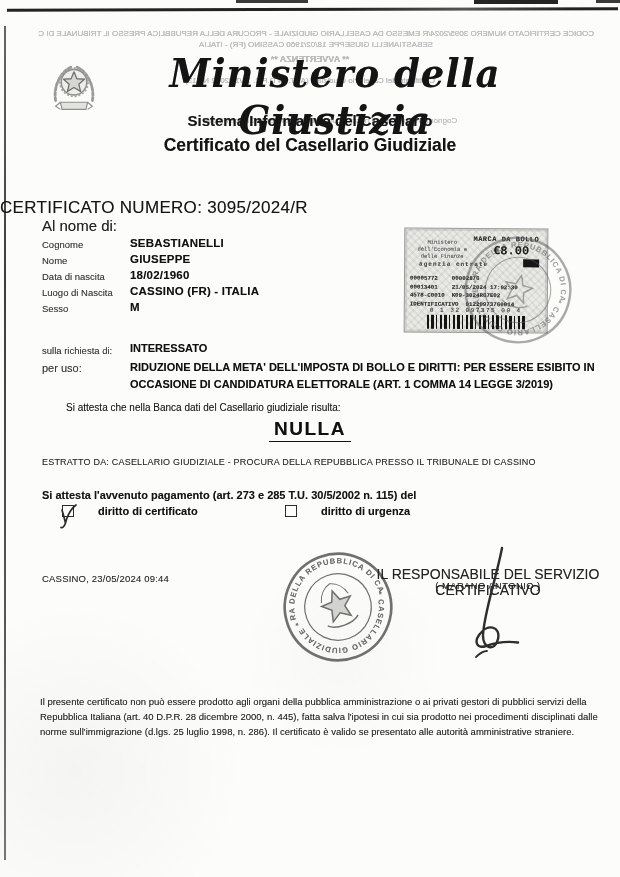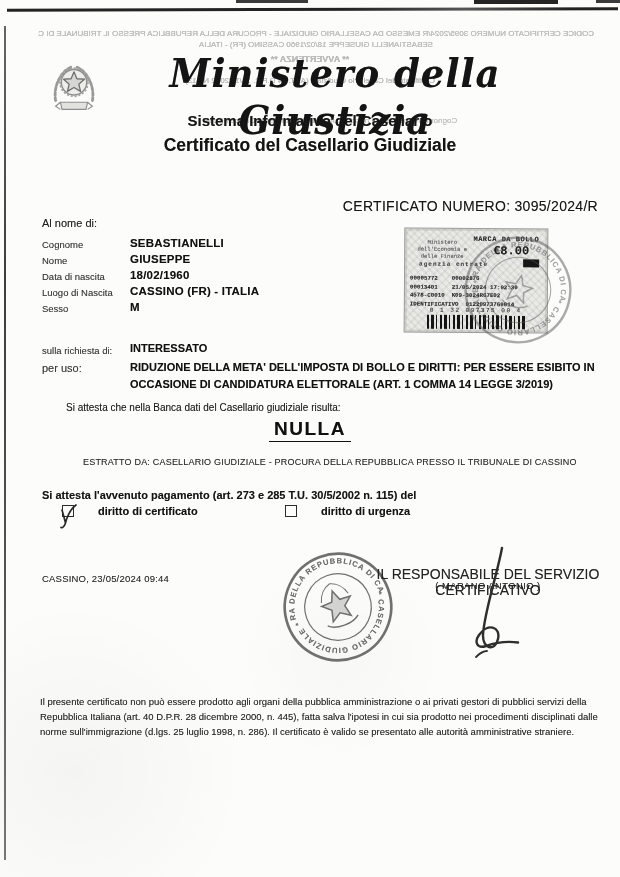--- a/index.html
+++ b/index.html
@@ -36,23 +36,23 @@
   .emblem{position:absolute;left:50px;top:59px;width:48px;height:64px;}
   .ministry{
     position:absolute;left:100px;top:52px;width:470px;height:58px;
     font-family:"DejaVu Serif",serif;font-style:italic;font-weight:bold;
     font-size:37px;text-align:center;letter-spacing:1px;color:#141414;
     transform:scaleY(1.06);
   }
   .sysline{position:absolute;left:0;top:112px;width:620px;text-align:center;font-size:15px;font-weight:bold;color:#161616;}
   .doctitle{position:absolute;left:0;top:135px;width:620px;text-align:center;font-size:17.5px;font-weight:bold;color:#141414;}
   .doclaw{position:absolute;left:0;top:160px;width:620px;text-align:center;font-size:11px;font-weight:bold;color:#1d1d1d;}
-  .certnum{position:absolute;left:0;top:198px;width:598px;text-align:right;font-size:14px;color:#161616;letter-spacing:.3px;}
-  
-  .alnome{position:absolute;left:42px;top:217px;font-size:11px;color:#222;}
+  .certnum{position:absolute;left:0;top:198px;width:598px;text-align:left;font-size:17px;color:#161616;letter-spacing:.3px;}
+  
+  .alnome{position:absolute;left:42px;top:217px;font-size:15px;color:#222;}
   .flabel{position:absolute;left:42px;font-size:9.5px;color:#3a3a3a;}
   .fvalue{position:absolute;left:130px;font-size:11.5px;font-weight:bold;color:#111;letter-spacing:.2px;}
   .r0{top:239px}.r1{top:255px}.r2{top:271px}.r3{top:287px}.r4{top:303px}
   .v0{top:237px}.v1{top:253px}.v2{top:269px}.v3{top:285px}.v4{top:301px}
   
   .marca{
     position:absolute;left:404px;top:228px;width:142px;height:103px;
     background:
       repeating-linear-gradient(45deg, rgba(120,120,120,.10) 0 2px, transparent 2px 5px),
       repeating-linear-gradient(-45deg, rgba(100,100,100,.08) 0 2px, transparent 2px 6px),
@@ -75,21 +75,21 @@
   .stamp-overlay{position:absolute;left:462px;top:234px;width:112px;height:112px;opacity:.5;transform:rotate(14deg);}
   
   .richlabel{position:absolute;left:42px;top:345px;font-size:9.5px;color:#3a3a3a;}
   .richvalue{position:absolute;left:130px;top:342px;font-size:11px;font-weight:bold;color:#111;}
   .usolabel{position:absolute;left:42px;top:362px;font-size:11px;color:#3a3a3a;text-align:center;}
   .usovalue{position:absolute;left:130px;top:359px;width:476px;font-size:11px;font-weight:bold;line-height:1.5;color:#111;}
   
   .attintro{position:absolute;left:42px;top:402px;font-size:10px;color:#1c1c1c;margin-left:24px;}
   .nullawrap{position:absolute;left:0;top:418px;width:620px;text-align:center;}
   .nulla{display:inline-block;font-size:19px;font-weight:bold;letter-spacing:1.5px;color:#111;border-bottom:1.6px solid #111;padding:0 5px 1px 5px;}
-  .estratto{position:absolute;left:42px;top:457px;font-size:9px;color:#2e2e2e;letter-spacing:.2px;margin-left:41px;}
+  .estratto{position:absolute;left:42px;top:457px;font-size:9px;color:#2e2e2e;letter-spacing:.2px;}
   
   .payintro{position:absolute;left:42px;top:489px;font-size:11px;font-weight:bold;color:#141414;}
   .opt{position:absolute;top:505px;display:flex;align-items:center;gap:24px;}
   .opt1{left:62px}.opt2{left:285px}
   .cbox{width:10px;height:10px;border:1.3px solid #2c2c2c;background:transparent;position:relative;}
   .optlabel{font-size:11px;font-weight:bold;color:#131313;}
   .checkmark{position:absolute;left:-4px;top:-3px;width:20px;height:26px;overflow:visible;}
   
   .placedate{position:absolute;left:42px;top:573px;font-size:9.5px;color:#2d2d2d;letter-spacing:.2px;}
   .roundstamp{position:absolute;left:281px;top:550px;width:114px;height:114px;transform:rotate(-20deg);opacity:.78;}

